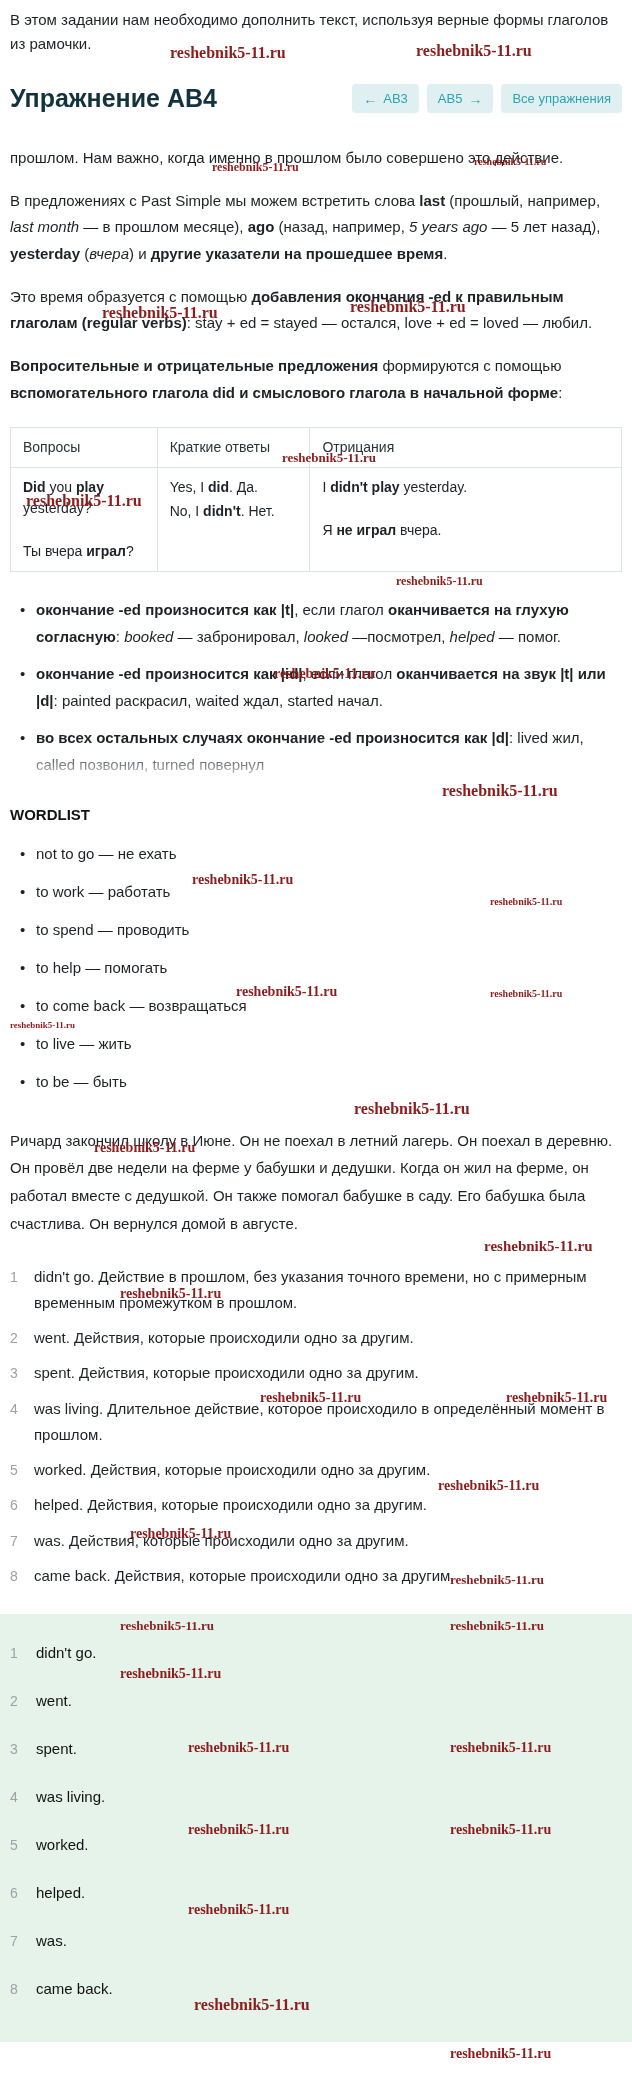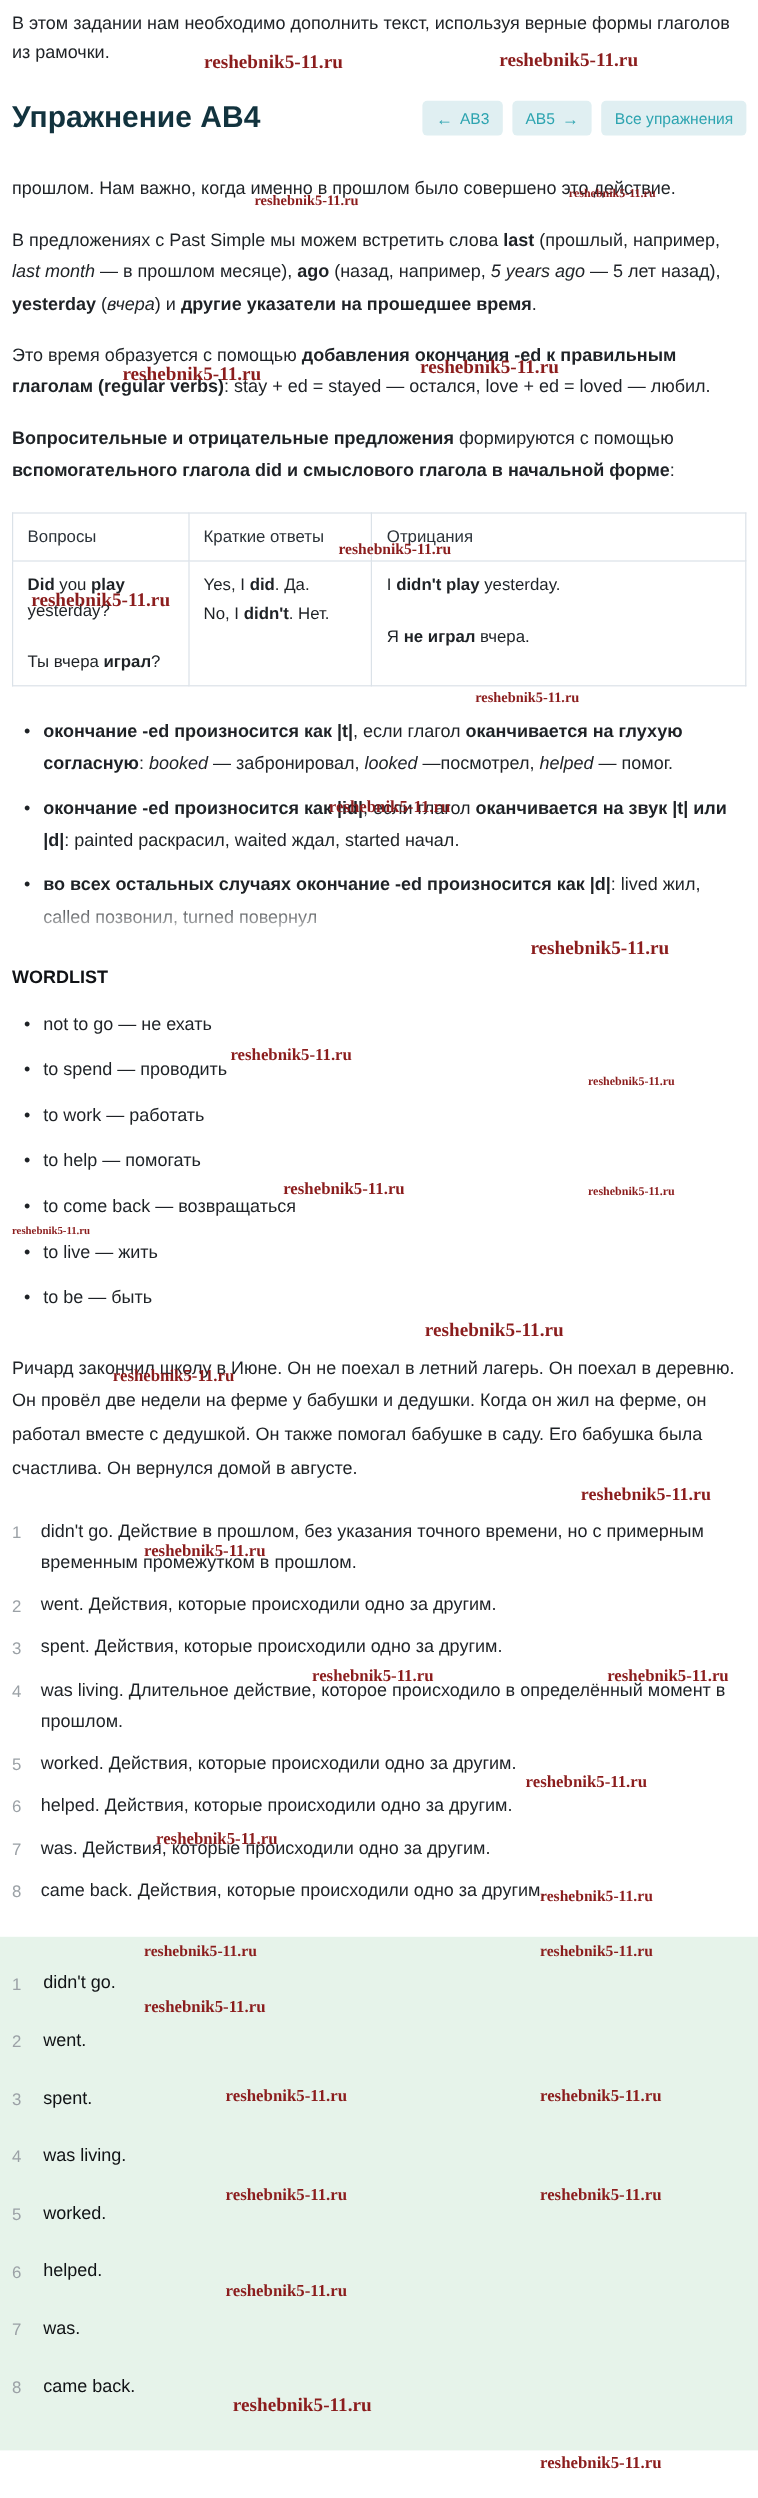--- a/index.html
+++ b/index.html
@@ -132,22 +132,22 @@
   <ul class="rules">
     <li><span class="b">окончание -ed произносится как |t|</span><span>, если глагол </span><span class="b">оканчивается на глухую согласную</span><span>: </span><span class="i">booked</span><span> — забронировал, </span><span class="i">looked</span><span> —посмотрел, </span><span class="i">helped</span><span> — помог.</span></li>
     <li><span class="b">окончание -ed произносится как |id|</span><span>, если глагол </span><span class="b">оканчивается на звук |t| или |d|</span><span>: painted раскрасил, waited ждал, started начал.</span></li>
     <li><span class="b">во всех остальных случаях окончание -ed произносится как |d|</span><span>: lived жил, called позвонил, turned повернул</span></li>
   </ul>
 
   <h2 class="wordlist-title">WORDLIST</h2>
 
   <ul class="wordlist">
     <li>not to go — не ехать</li>
+    <li>to work — работать</li>
     <li>to spend — проводить</li>
-    <li>to work — работать</li>
     <li>to help — помогать</li>
     <li>to come back — возвращаться</li>
     <li>to live — жить</li>
     <li>to be — быть</li>
   </ul>
 
   <p class="story">Ричард закончил школу в Июне. Он не поехал в летний лагерь. Он поехал в деревню. Он провёл две недели на ферме у бабушки и дедушки. Когда он жил на ферме, он работал вместе с дедушкой. Он также помогал бабушке в саду. Его бабушка была счастлива. Он вернулся домой в августе.</p>
 
   <div class="expl">
     <div class="expl-row">

